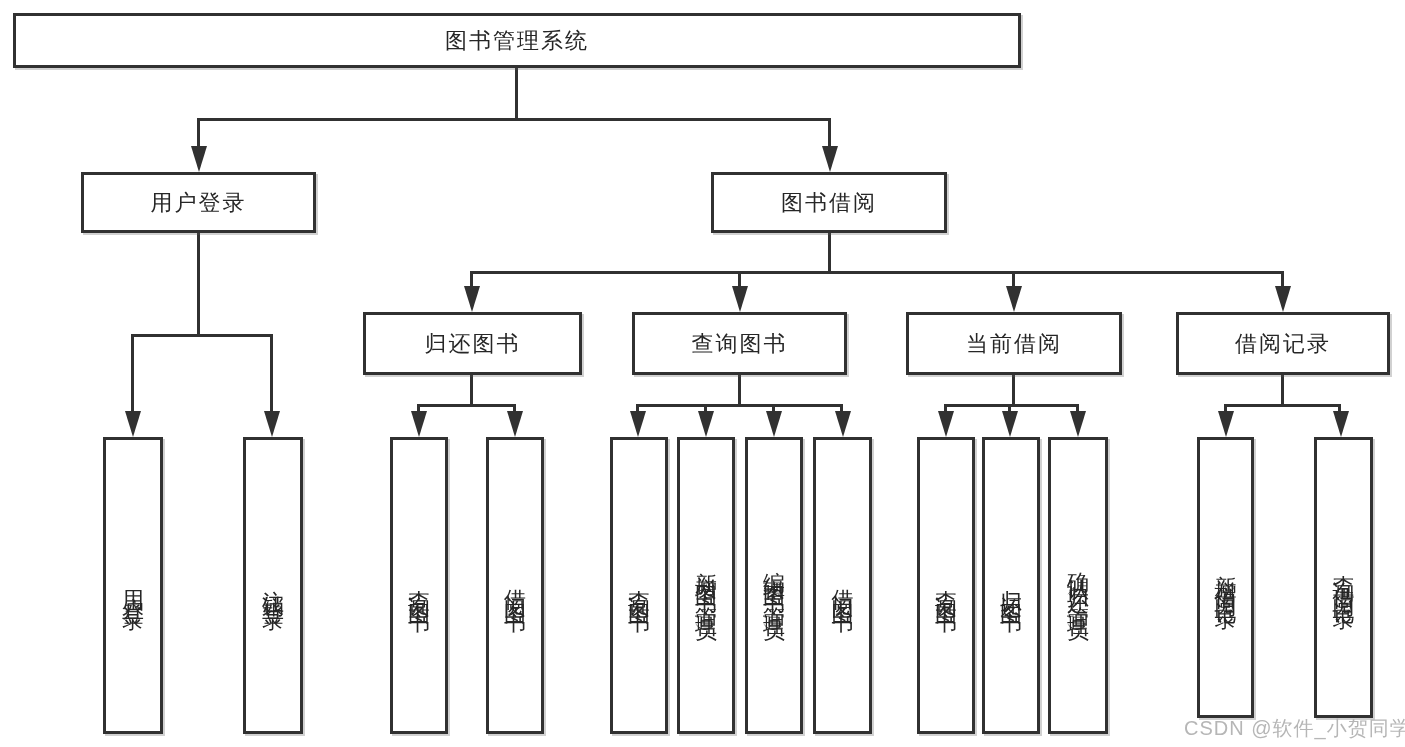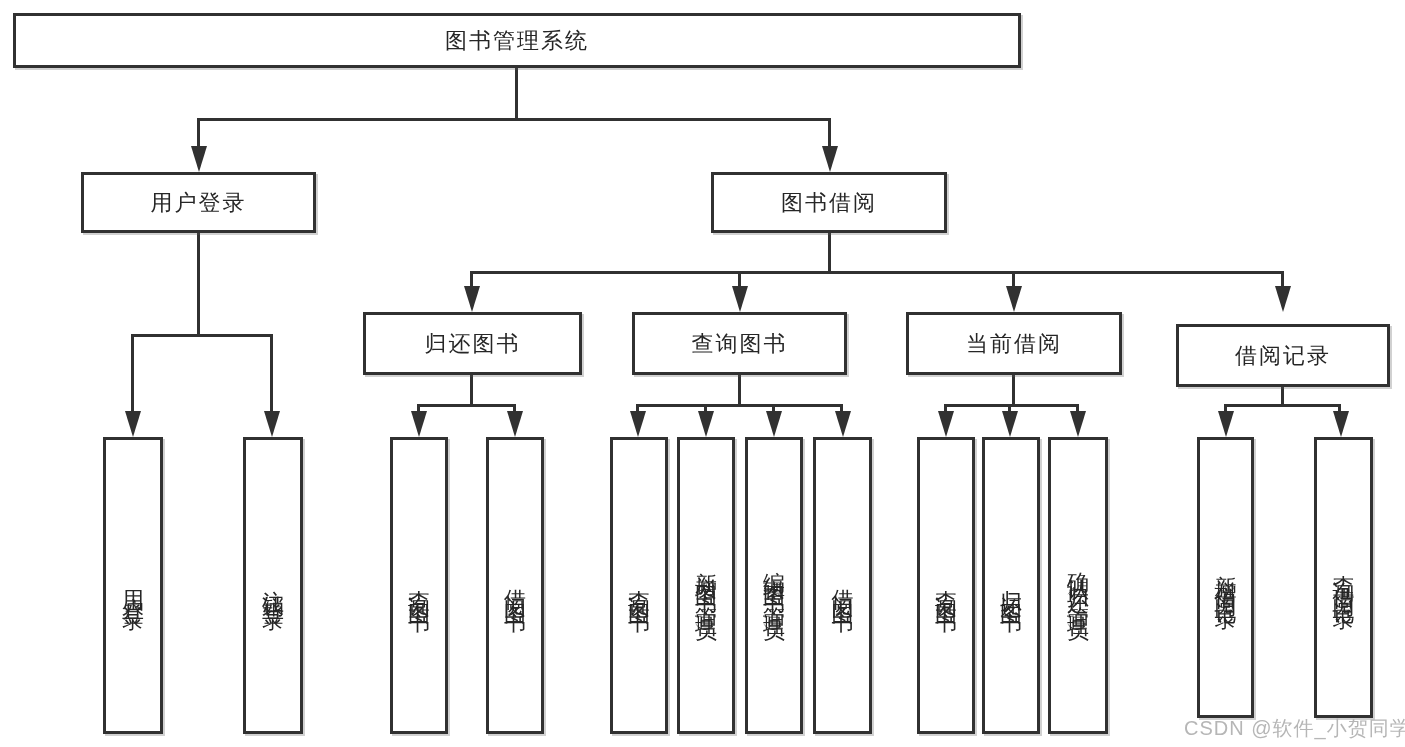--- a/index.html
+++ b/index.html
@@ -96,21 +96,21 @@
   <div class="line" style="left:1012px;top:271px;width:3px;height:19px;"></div>
   <div class="line" style="left:1281px;top:271px;width:3px;height:19px;"></div>
   <div class="arrow" style="left:464px;top:286px;"></div>
   <div class="arrow" style="left:732px;top:286px;"></div>
   <div class="arrow" style="left:1006px;top:286px;"></div>
   <div class="arrow" style="left:1275px;top:286px;"></div>
 
   <div class="box" style="left:363px;top:312px;width:219px;height:63px;">归还图书</div>
   <div class="box" style="left:632px;top:312px;width:215px;height:63px;">查询图书</div>
   <div class="box" style="left:906px;top:312px;width:216px;height:63px;">当前借阅</div>
-  <div class="box" style="left:1176px;top:324px;width:214px;height:63px;font-family:Liberation Serif, serif;">借阅记录</div>
+  <div class="box" style="left:1176px;top:312px;width:214px;height:63px;font-family:Liberation Serif, serif;">借阅记录</div>
 
   <div class="line" style="left:470px;top:375px;width:3px;height:32px;"></div>
   <div class="line" style="left:417px;top:404px;width:99px;height:3px;"></div>
   <div class="line" style="left:417px;top:404px;width:3px;height:11px;"></div>
   <div class="line" style="left:513px;top:404px;width:3px;height:11px;"></div>
   <div class="arrow" style="left:411px;top:411px;"></div>
   <div class="arrow" style="left:507px;top:411px;"></div>
 
   <div class="line" style="left:738px;top:375px;width:3px;height:32px;"></div>
   <div class="line" style="left:636px;top:404px;width:207px;height:3px;"></div>

